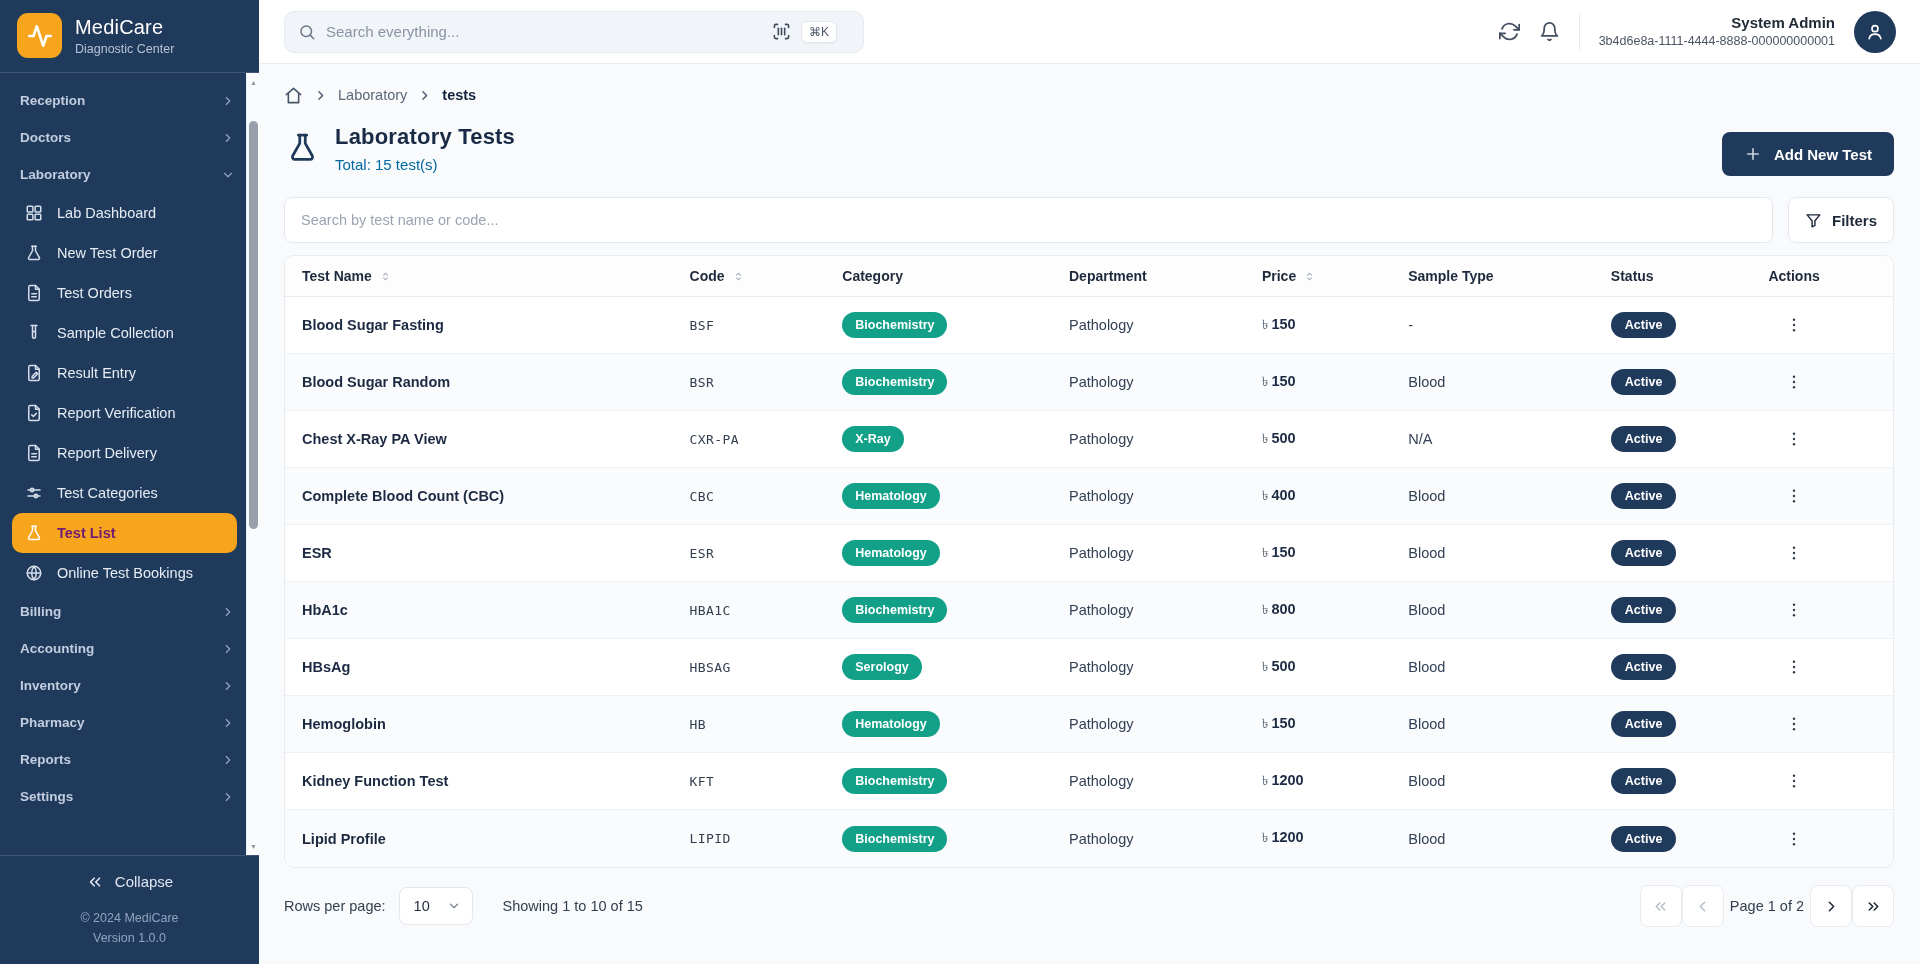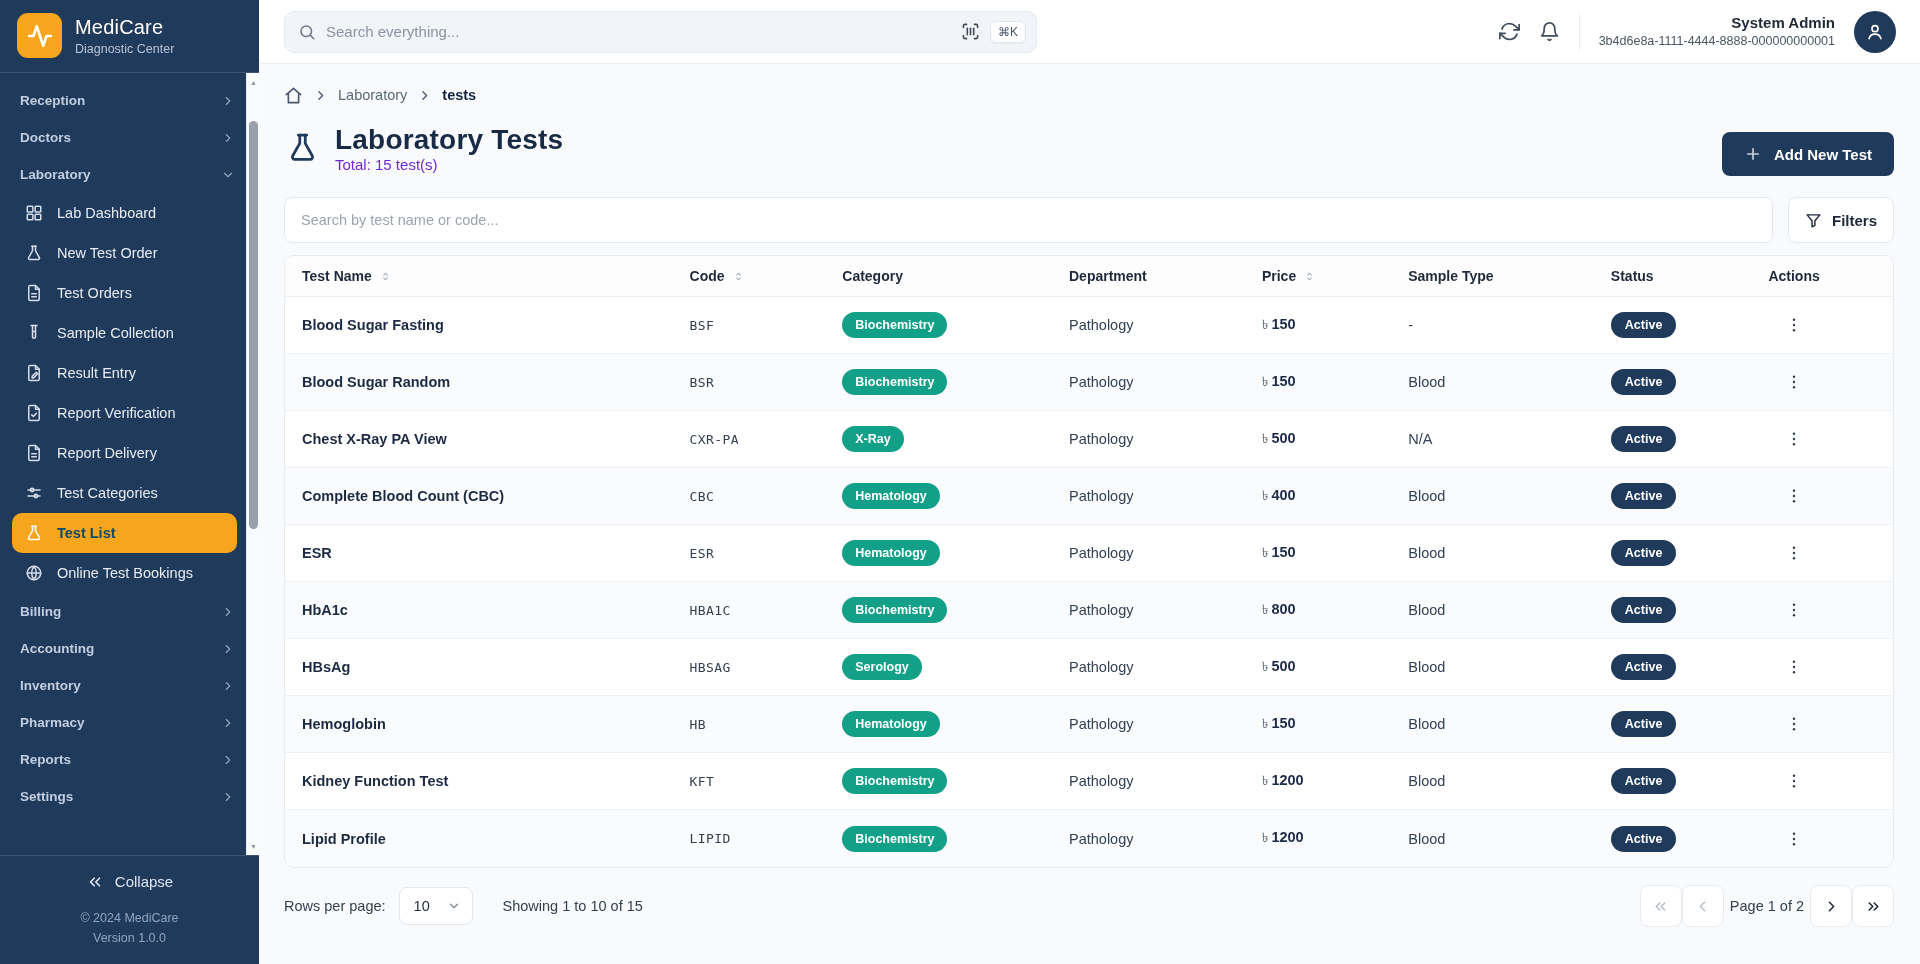--- a/index.html
+++ b/index.html
@@ -12,55 +12,55 @@
   .sidebar { width: 259px; min-width: 259px; height: 964px; background: #203a5c; display: flex; flex-direction: column; position: relative; }
   .logo-row { display: flex; align-items: center; gap: 13px; padding: 13px 17px 14px 17px; border-bottom: 1px solid rgba(255,255,255,.14); }
   .logo-badge { width: 45px; height: 45px; border-radius: 11px; background: #f6a51c; color: #fff; display: flex; align-items: center; justify-content: center; flex: none; }
   .app-name { font-size: 20px; font-weight: normal; color: #ffffff; letter-spacing: .2px; }
   .app-sub { font-size: 12.5px; color: #b7c3d6; margin-top: 3px; }
   .nav { flex: 1; position: relative; padding: 9px 0 4px 0; overflow: hidden; }
   .nav-group { display: flex; align-items: center; height: 37px; padding: 0 24px 0 20px; color: #c2cddf; font-size: 13.5px; font-weight: 600; cursor: pointer; }
   .nav-group .chev { margin-left: auto; color: #93a6c0; }
   .nav-sub { display: flex; align-items: center; gap: 14px; height: 40px; padding: 0 20px 0 25px; color: #e6ecf4; font-size: 14.5px; cursor: pointer; }
   .nav-sub .icon { color: #d4dde9; }
-  .nav-sub.active { background: #f6a51c; border-radius: 10px; margin: 0 22px 0 12px; padding: 0 10px 0 13px; color: #0c4a6e; font-weight: 600; }
+  .nav-sub.active { background: #f6a51c; border-radius: 10px; margin: 0 22px 0 12px; padding: 0 10px 0 13px; color: #701a75; font-weight: 600; }
   .nav-sub.active .icon { color: #ffffff; }
   .sb-scrollbar { position: absolute; top: 0; right: 0; bottom: 0; width: 13px; background: #fafbfc; border-left: 1px solid #eceff2; }
   .sb-arrow { position: absolute; left: 0; width: 13px; height: 14px; display: flex; align-items: center; justify-content: center; font-size: 7px; color: #8d97a3; }
   .sb-arrow.up { top: 2px; } .sb-arrow.down { bottom: 2px; }
   .sb-thumb { position: absolute; left: 2px; width: 9px; top: 48px; height: 408px; background: #97a0ab; border-radius: 5px; }
   .collapse-row { border-top: 1px solid rgba(255,255,255,.14); height: 52px; display: flex; align-items: center; justify-content: center; gap: 11px; color: #dfe6f0; font-size: 15px; cursor: pointer; }
   .sb-footer { text-align: center; color: #92a4bd; font-size: 12.5px; line-height: 1.55; padding: 2px 0 16px 0; }
 
   
   .main { flex: 1; display: flex; flex-direction: column; min-width: 0; }
   .topbar { height: 64px; background: #ffffff; border-bottom: 1px solid #e9edf2; display: flex; align-items: center; padding: 0 24px 0 25px; flex: none; }
-  .searchbox { width: 753px; height: 42px; background: #f1f4f8; border: 1px solid #e7ebf0; border-radius: 10px; display: flex; align-items: center; padding: 0 10px 0 13px; gap: 10px; }
+  .searchbox { width: 580px; height: 42px; background: #f1f4f8; border: 1px solid #e7ebf0; border-radius: 10px; display: flex; align-items: center; padding: 0 26px 0 13px; gap: 10px; }
   .searchbox .icon { color: #6d7787; }
   .searchbox input { flex: 1; border: none; background: transparent; outline: none; font-family: "Liberation Sans", sans-serif; font-size: 15px; color: #334155; }
   .searchbox input::placeholder { color: #8a94a3; }
   .kbd-badge { background: #fff; border: 1px solid #e2e7ee; border-radius: 6px; padding: 3px 7px; font-size: 12px; color: #49566a; box-shadow: 0 1px 1px rgba(0,0,0,.04); white-space: nowrap; }
   .topbar-right { margin-left: auto; display: flex; align-items: center; gap: 19px; }
   .tb-iconbtn { color: #414d5f; cursor: pointer; background: none; border: none; display: flex; }
   .tb-divider { width: 1px; height: 38px; background: #e6eaef; }
   .user-meta { text-align: right; line-height: 1.35; }
   .user-name { font-size: 15px; font-weight: bold; color: #1f2937; }
   .user-id { font-size: 12.5px; color: #4b5563; }
   .avatar { width: 42px; height: 42px; border-radius: 50%; background: #203a5c; color: #fff; display: flex; align-items: center; justify-content: center; cursor: pointer; }
 
   
   .content { flex: 1; padding: 19px 26px 0 25px; background: #f8fafc; overflow: hidden; }
   .breadcrumb { display: flex; align-items: center; gap: 11px; font-size: 14.5px; color: #5b6877; height: 24px; }
   .breadcrumb .icon { color: #49566a; }
   .bc-sep { color: #95a0ae; }
   .bc-current { color: #14233c; font-weight: bold; }
   .title-row { display: flex; align-items: flex-start; margin-top: 17px; }
   .title-icon { color: #203a5c; margin: 7px 16px 0 2px; }
-  .page-title { font-size: 28px; font-weight: 800; color: #182a46; letter-spacing: .2px; }
-  .page-sub { font-size: 15px; color: #6d28d9; }
+  .page-title { font-size: 22px; font-weight: 800; color: #182a46; letter-spacing: .2px; }
+  .page-sub { font-size: 15px; color: #0369a1; margin-top: 6px; }
   .add-btn { margin-left: auto; margin-top: 8px; height: 44px; background: #203a5c; color: #fff; border: none; border-radius: 8px; display: flex; align-items: center; gap: 12px; padding: 0 22px; font-family: "Liberation Sans", sans-serif; font-size: 15px; font-weight: bold; cursor: pointer; }
   .add-btn .icon { color: #c7cfdc; }
   .toolbar-row { display: flex; gap: 15px; margin-top: 21px; }
   .test-search { flex: 1; height: 46px; background: #fff; border: 1px solid #e3e8ee; border-radius: 8px; padding: 0 16px; font-family: "Liberation Sans", sans-serif; font-size: 14.5px; color: #334155; outline: none; }
   .test-search::placeholder { color: #9aa4b2; }
   .filters-btn { width: 106px; height: 46px; background: #fff; border: 1px solid #e3e8ee; border-radius: 8px; display: flex; align-items: center; justify-content: center; gap: 10px; font-family: "Liberation Sans", sans-serif; font-size: 15px; font-weight: 600; color: #1e293b; cursor: pointer; }
 
   
   .table-card { margin-top: 12px; background: #fff; border: 1px solid #e8ecf1; border-radius: 10px; overflow: hidden; }
   .tgrid { display: grid; grid-template-columns: 24.1% 9.5% 14.1% 12% 9.1% 12.6% 9.8% 8.8%; align-items: center; }

